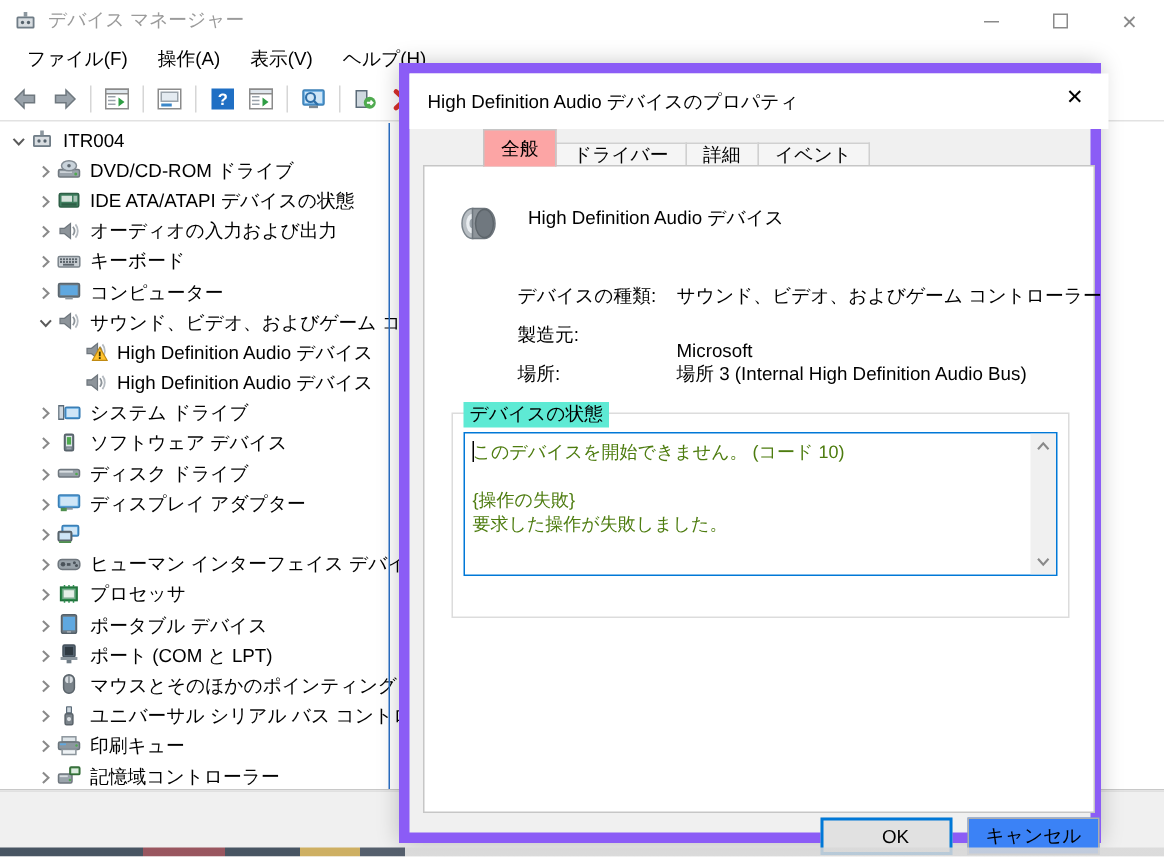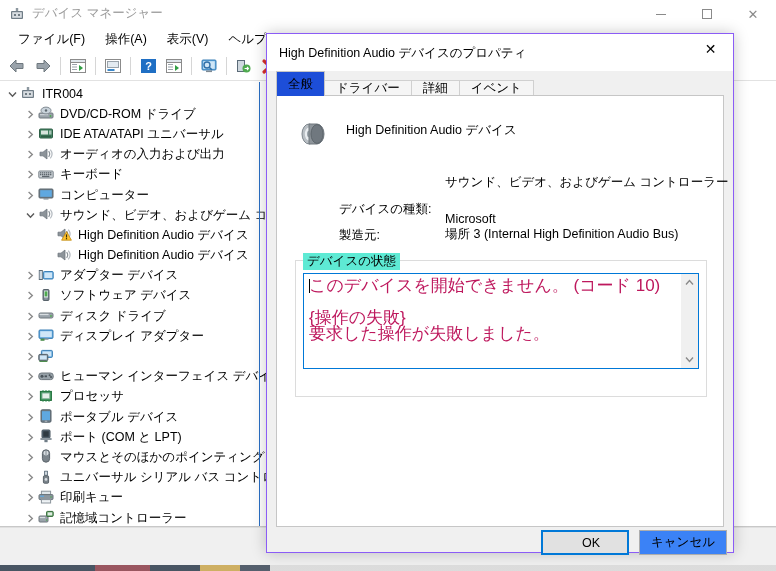--- a/index.html
+++ b/index.html
@@ -118,23 +118,23 @@
     background: #f0f0f0; border-top: 1px solid #e0e0e0;
   }
   
   #dm-right-edge {
     position: absolute; left: 259px; top: 82px; width: 1px; height: 444px;
     background: #2a6fc4;
   }
 
   
   #dlg {
-    position: absolute; left: 266px; top: 33px; width: 468px; height: 520px;
+    position: absolute; left: 266px; top: 42px; width: 468px; height: 520px;
     background: #f0f0f0;
-    border: 1px solid #8b5cf6;
+    border: 7px solid #8b5cf6;
     box-shadow: 0 0 14px rgba(0,0,0,.22);
   }
   #dlg-titlebar {
     position: absolute; left: 0; top: 0; width: 466px; height: 37px;
     background: #ffffff;
   }
   #dlg-title {
     position: absolute; left: 12px; top: 11px;
     font-size: 12.5px; color: #000; white-space: nowrap;
   }
@@ -147,58 +147,58 @@
     position: absolute; left: 9px; top: 37px; width: 448px; height: 25px;
     display: flex; align-items: flex-end;
   }
   .tab {
     height: 16px; padding: 0 11px; font-size: 12.5px; color:#000;
     display: flex; align-items: center; white-space: nowrap;
     border: 1px solid #d0d0d0; border-bottom: none;
     background: #f5f5f5; margin-right: -1px;
   }
   .tab.active {
-    background: #1d4ed8; height: 25px; border-color: #c6c6c6;
-    position: relative; z-index: 3;
+    background: #fca5a5; height: 25px; border-color: #c6c6c6;
+    position: relative; z-index: 3; margin-left: 40px;
   }
   #dlg-body {
     position: absolute; left: 9px; top: 61px; width: 448px; height: 432px;
     background: #ffffff; border: 1px solid #c6c6c6;
   }
 
   #dev-icon {
     position: absolute; left: 18px; top: 20px; width: 36px; height: 36px;
   }
   #dev-name {
     position: absolute; left: 69px; top: 26px;
     font-size: 12.5px; color: #000; white-space: nowrap;
   }
   .prop-row { position: absolute; font-size: 12.5px; color:#000; white-space: nowrap; }
-  .prop-label { left: 62px; margin-top: 27px; }
+  .prop-label { left: 62px; }
   .prop-value { left: 168px; }
   #prow1 { top: 78px; } #pval1 { top: 78px; }
   #prow2 { top: 104px; } #pval2 { top: 104px; margin-top: 12px; }
   #prow3 { top: 130px; } #pval3 { top: 130px; }
 
   #status-group {
     position: absolute; left: 18px; top: 164px; width: 412px; height: 137px;
     border: 1px solid #dcdcdc;
   }
   #status-group-label {
     position: absolute; left: 26px; top: 157px;
     background: #5eead4; padding: 0 4px;
     font-size: 12.5px; color: #000; white-space: nowrap;
   }
   #status-box {
     position: absolute; left: 26px; top: 177px; width: 396px; height: 96px;
     border: 1px solid #0078d7; background: #ffffff; overflow: hidden;
   }
   #status-text {
     position: absolute; left: 5px; top: 4px; width: 360px;
-    font-size: 17px; color: #be185d; line-height: 16px;
+    font-size: 12px; color: #4d7c0f; line-height: 16px;
     white-space: pre-wrap;
   }
   #status-caret {
     position: absolute; left: 5px; top: 5px; width: 1px; height: 14px;
     background: #000;
   }
   #status-scroll {
     position: absolute; right: 0; top: 0; width: 17px; height: 94px;
     background: #f0f0f0;
   }
@@ -376,21 +376,21 @@
             <svg width="9" height="9" viewBox="0 0 9 9">
               <path d="M2.6 1 L6.3 4.5 L2.6 8" stroke="#8a8a8a" stroke-width="1.4" fill="none"></path>
             </svg>
           </span>
           <span class="tico"><svg width="16" height="14" viewBox="0 0 16 14">
               <rect x="1.5" y="3" width="13" height="9" rx="1" fill="#3f7f5f" stroke="#2e5f46"></rect>
               <rect x="3" y="4.5" width="7" height="4" fill="#d6e4dc"></rect>
               <rect x="3" y="9.5" width="10" height="1.6" fill="#2e5f46"></rect>
               <rect x="11" y="4.5" width="2.5" height="4" fill="#a8c4b6"></rect>
             </svg></span>
-          <span>IDE ATA/ATAPI ユニバーサル</span>
+          <span>IDE ATA/ATAPI デバイスの状態</span>
         </div>
         <div class="tnode" style="padding-left: 22px;">
           <span class="chev">
             <svg width="9" height="9" viewBox="0 0 9 9">
               <path d="M2.6 1 L6.3 4.5 L2.6 8" stroke="#8a8a8a" stroke-width="1.4" fill="none"></path>
             </svg>
           </span>
           <span class="tico"><svg width="16" height="14" viewBox="0 0 16 14">
               <path d="M2 5.2 L5 5.2 L9 2 L9 12 L5 8.8 L2 8.8 Z" fill="#8d949a" stroke="#6e767d" stroke-width=".8"></path>
               <path d="M10.6 4.2 A4.5 4.5 0 0 1 10.6 9.8" stroke="#8d949a" stroke-width="1.2" fill="none"></path>
@@ -485,21 +485,21 @@
             <svg width="9" height="9" viewBox="0 0 9 9">
               <path d="M2.6 1 L6.3 4.5 L2.6 8" stroke="#8a8a8a" stroke-width="1.4" fill="none"></path>
             </svg>
           </span>
           <span class="tico"><svg width="16" height="14" viewBox="0 0 16 14">
               <rect x="0.8" y="2" width="4" height="10" fill="#5b6b78"></rect>
               <rect x="1.6" y="3" width="2.4" height="8" fill="#cfd8df"></rect>
               <rect x="5.4" y="3.5" width="9.8" height="7.5" rx="1" fill="#5fa8e0" stroke="#3b7fb5"></rect>
               <rect x="6.4" y="4.5" width="7.8" height="5.5" fill="#cfe6f7"></rect>
             </svg></span>
-          <span>アダプター デバイス</span>
+          <span>システム ドライブ</span>
         </div>
         <div class="tnode" style="padding-left: 22px;">
           <span class="chev">
             <svg width="9" height="9" viewBox="0 0 9 9">
               <path d="M2.6 1 L6.3 4.5 L2.6 8" stroke="#8a8a8a" stroke-width="1.4" fill="none"></path>
             </svg>
           </span>
           <span class="tico"><svg width="16" height="14" viewBox="0 0 16 14">
               <rect x="5" y="1.5" width="6" height="11" rx="1" fill="#6f7c86" stroke="#58636b"></rect>
               <rect x="6" y="2.6" width="4" height="7" fill="#dfe6ea"></rect>

